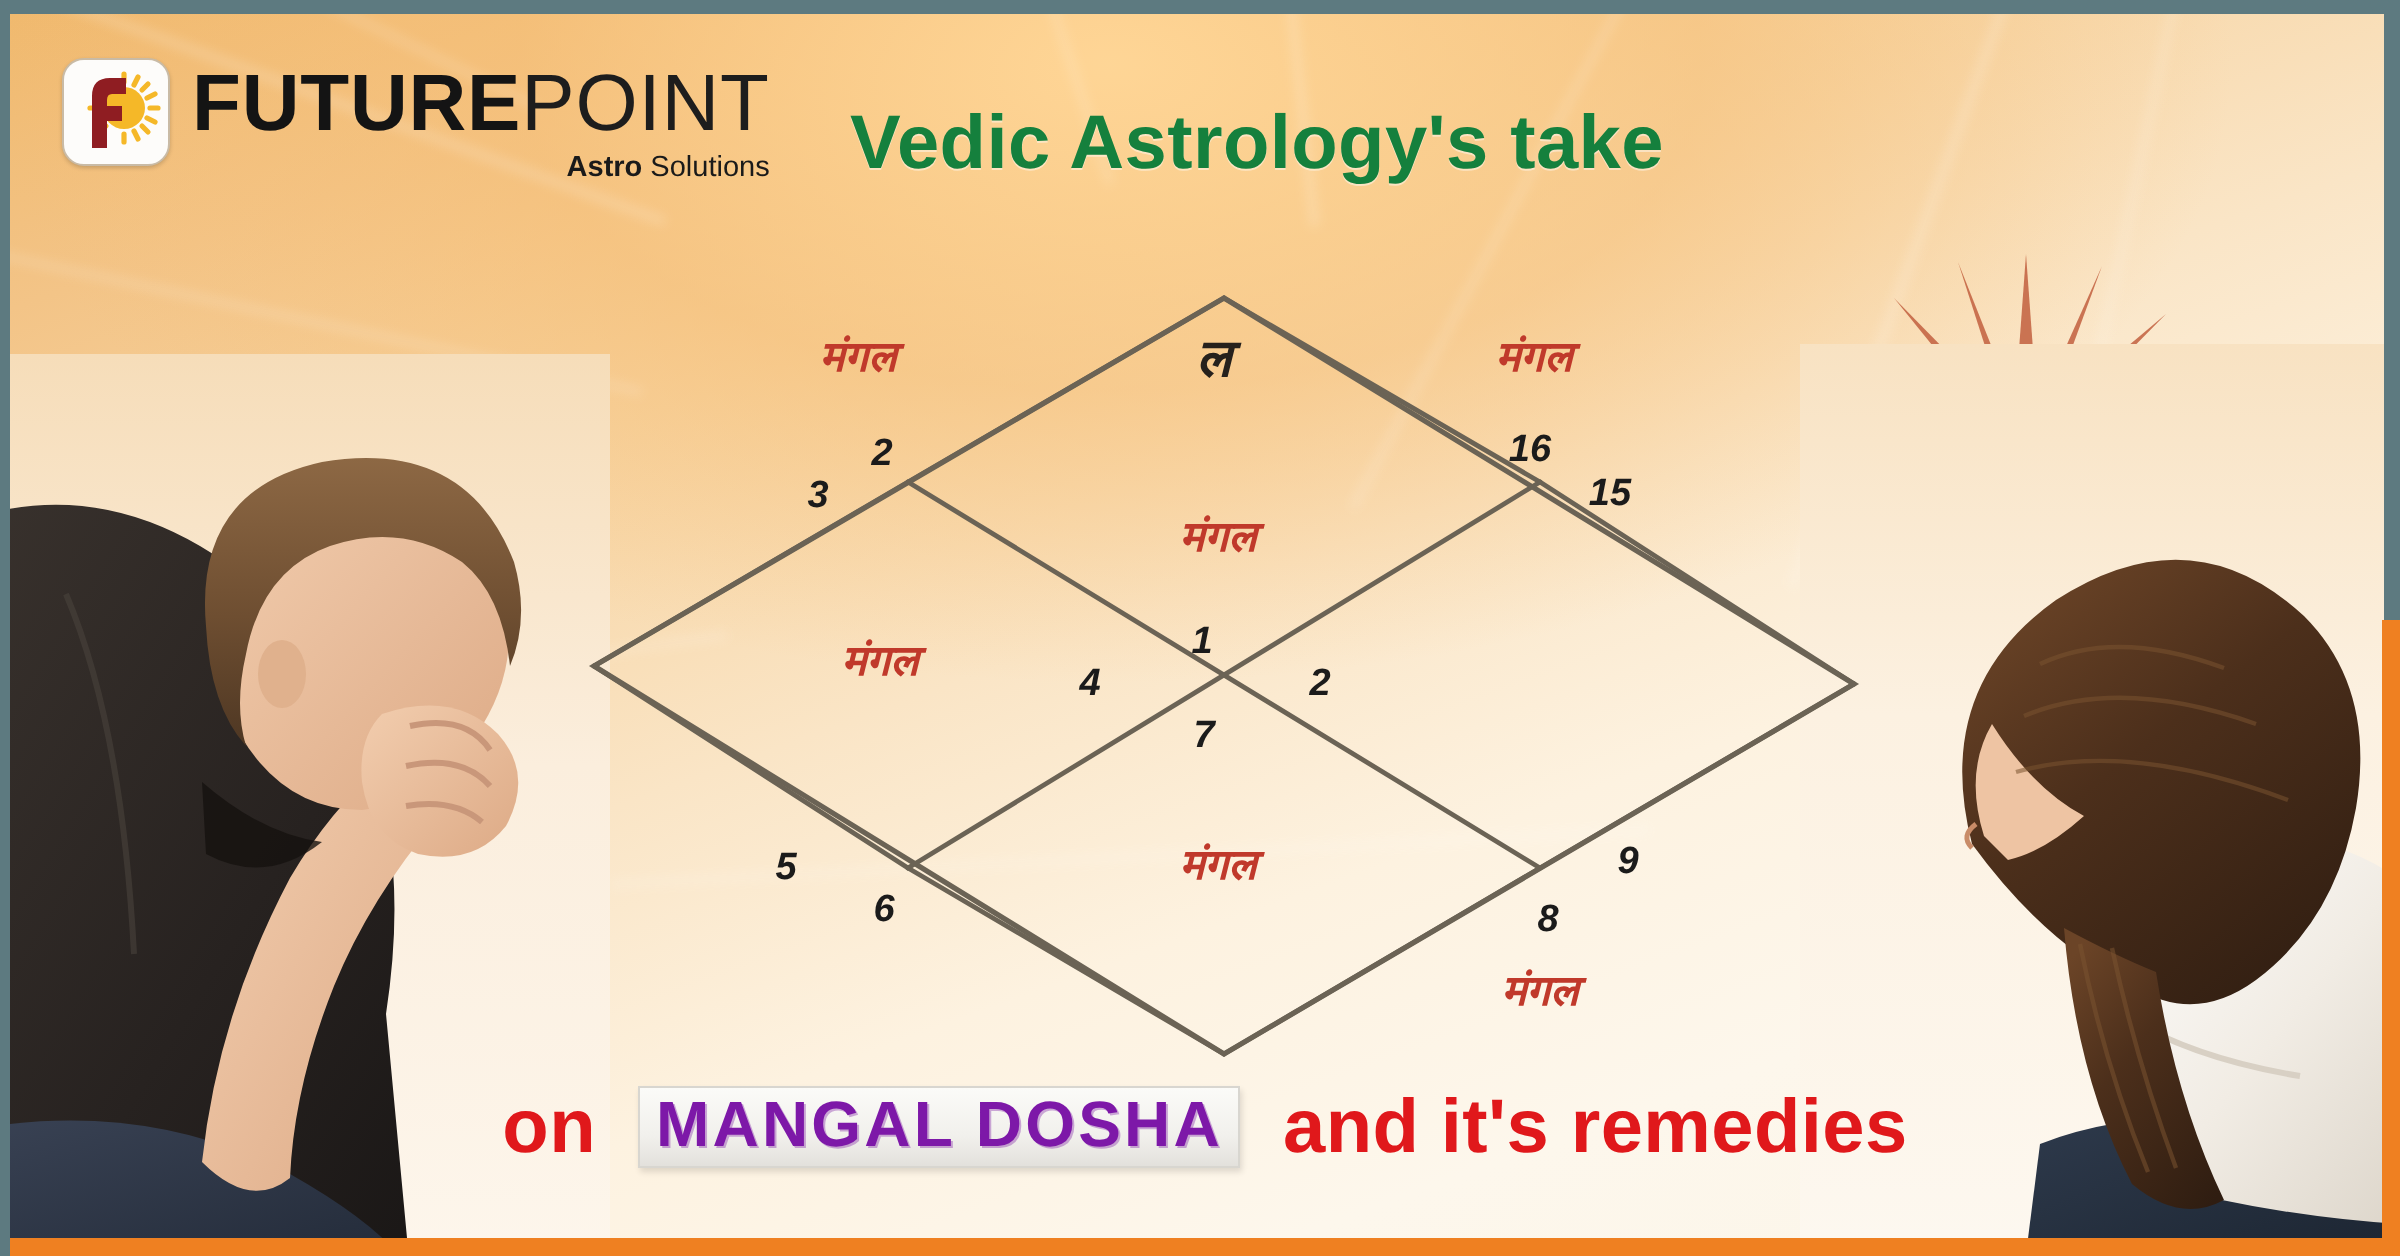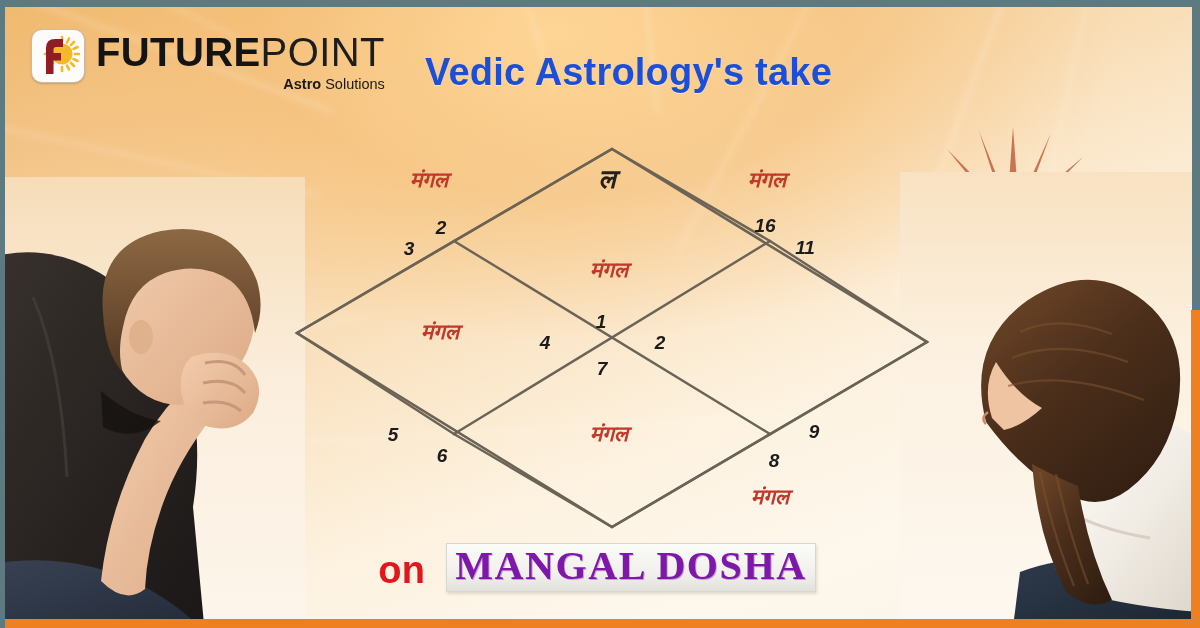--- a/index.html
+++ b/index.html
@@ -61,21 +61,21 @@
   #logo-title { font-size:40px; letter-spacing:.4px; line-height:1; white-space:nowrap; }
   #logo-title .t-bold { font-weight:bold; color:#141414; }
   #logo-title .t-thin { font-weight:400; color:#1d1d1d; }
   #logo-sub { text-align:right; font-size:14.5px; margin-top:5px; color:#1a1a1a; line-height:1; }
   #logo-sub .s-bold { font-weight:bold; }
   #logo-sub .s-thin { font-weight:400; }
 
   
   #headline {
     position:absolute; left:420px; top:44px;
-    font-size:38px; font-weight:bold; color:#1d4ed8;
+    font-size:38px; font-weight:bold; color:#15803d;
     letter-spacing:.2px; white-space:nowrap;
     text-shadow:0 1px 0 rgba(255,255,255,.45);
   }
 
   
   .person { position:absolute; bottom:0; overflow:hidden; }
   #person-left  { left:0;   top:170px; width:300px; height:458px; }
   #person-right { right:0;  top:165px; width:300px; height:463px; }
 
   
@@ -83,37 +83,37 @@
 
   
   .clab { position:absolute; transform:translate(-50%,-50%); white-space:nowrap; line-height:1; }
   .cnum { font-size:19px; font-weight:bold; color:#1b1b1b; font-family:"Liberation Sans",sans-serif; }
   .cplanet { font-size:21px; font-weight:bold; color:#c0392b; font-family:"Liberation Sans",sans-serif; }
   .clagna { font-size:26px; font-weight:bold; color:#26211c; font-family:"Liberation Sans",sans-serif; }
 
   
   #subtitle {
     position:absolute; left:0; right:0; top:536px;
-    display:flex; align-items:flex-end; justify-content:center;
+    display:flex; align-items:flex-start; justify-content:center;
     gap:10px; white-space:nowrap;
   }
   .st-red {
     font-size:38px; font-weight:bold; color:#e0181b;
     letter-spacing:.2px;
   }
   #keyword-box {
     background:linear-gradient(180deg,#fbfbf8 0%,#f1f0ec 62%,#e3e1dc 100%);
     border:1px solid #d8d6d0;
     box-shadow:1px 2px 3px rgba(0,0,0,.12);
     padding:2px 8px 5px 8px;
     margin:0 11px;
   }
   #keyword {
-    font-family:Liberation Serif, serif;
-    font-size:40px; font-weight:bold; color:#7d18a8;
+    font-family:Liberation Sans, sans-serif;
+    font-size:32px; font-weight:bold; color:#7d18a8;
     letter-spacing:1.6px; line-height:1;
     text-shadow:1px 1px 0 rgba(120,20,160,.35);
   }
 
   
   #frame-bottom { position:absolute; left:0; right:0; bottom:0; height:9px; background:#ef8021; }
   #frame-right  { position:absolute; right:0; top:303px; bottom:0; width:9px; background:#ef8021; }
   #frame-right-top { position:absolute; right:0; top:0; height:303px; width:8px; background:#5d7a80; }
 </style>
 </head>
@@ -320,39 +320,40 @@
         <line x1="10" y1="196" x2="167" y2="104"></line>
       </g>
     </svg>
     <div id="chart-labels">
         <span class="clab cplanet" style="left: 142px; top: 42px;">मंगल</span>
         <span class="clab clagna" style="left: 320px; top: 42px;">ल</span>
         <span class="clab cplanet" style="left: 480px; top: 42px;">मंगल</span>
         <span class="clab cnum" style="left: 154px; top: 90px;">2</span>
         <span class="clab cnum" style="left: 478px; top: 88px;">16</span>
         <span class="clab cnum" style="left: 122px; top: 111px;">3</span>
-        <span class="clab cnum" style="left: 518px; top: 110px;">11</span>
+        <span class="clab cnum" style="left: 518px; top: 110px;">15</span>
         <span class="clab cplanet" style="left: 322px; top: 132px;">मंगल</span>
         <span class="clab cplanet" style="left: 153px; top: 194px;">मंगल</span>
         <span class="clab cnum" style="left: 314px; top: 184px;">1</span>
         <span class="clab cnum" style="left: 258px; top: 205px;">4</span>
         <span class="clab cnum" style="left: 373px; top: 205px;">2</span>
         <span class="clab cnum" style="left: 315px; top: 231px;">7</span>
         <span class="clab cnum" style="left: 106px; top: 297px;">5</span>
         <span class="clab cplanet" style="left: 322px; top: 296px;">मंगल</span>
         <span class="clab cnum" style="left: 527px; top: 294px;">9</span>
         <span class="clab cnum" style="left: 155px; top: 318px;">6</span>
         <span class="clab cnum" style="left: 487px; top: 323px;">8</span>
         <span class="clab cplanet" style="left: 483px; top: 359px;">मंगल</span>
       </div>
   </div>
 
   <div id="subtitle">
     <span class="st-red">on</span>
     <span id="keyword-box">
       <span id="keyword">MANGAL DOSHA</span>
     </span>
+    <span class="st-red">and it's remedies</span>
   </div>
 
   <div id="frame-right-top"></div>
   <div id="frame-right"></div>
   <div id="frame-bottom"></div>
 </div>
 
 </body></html>

